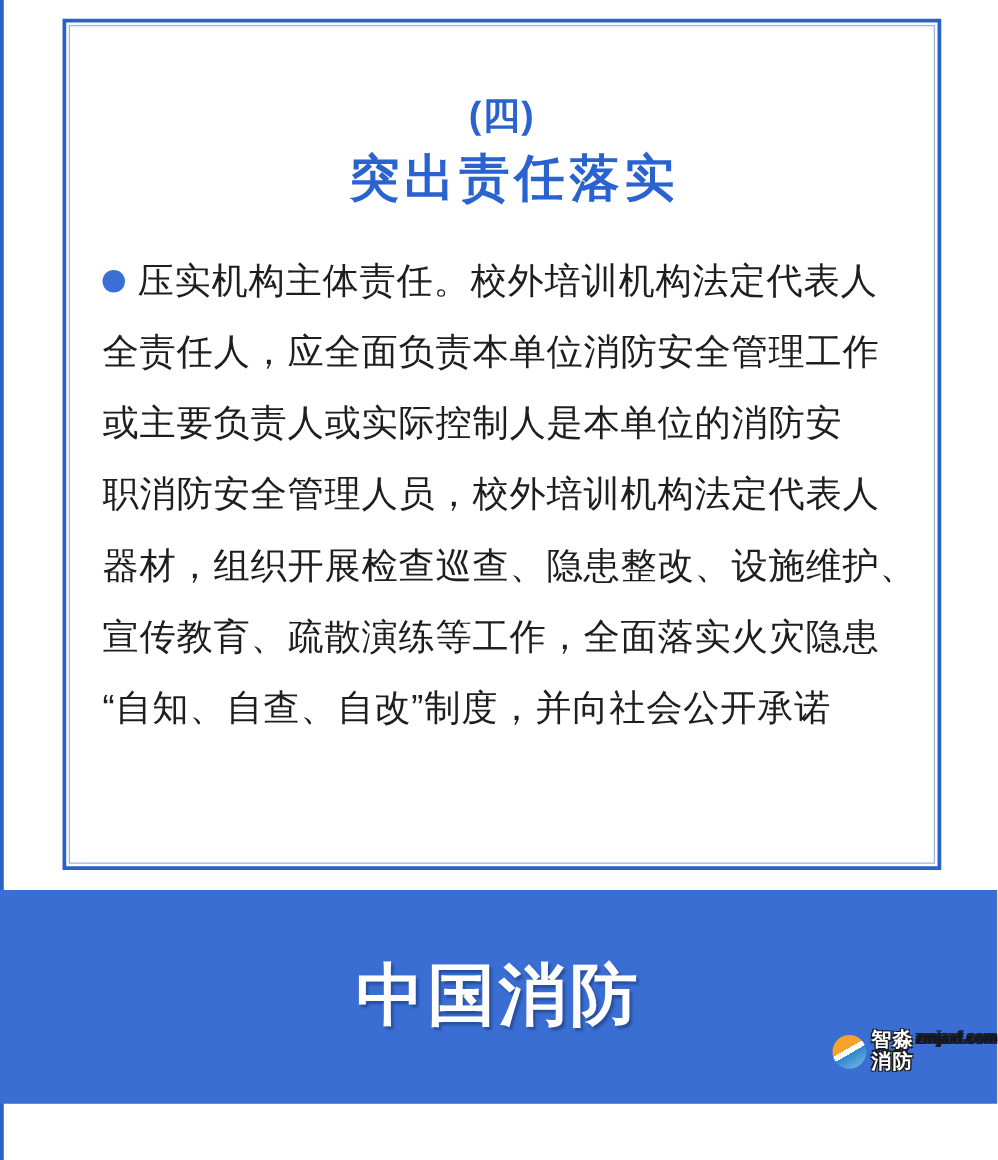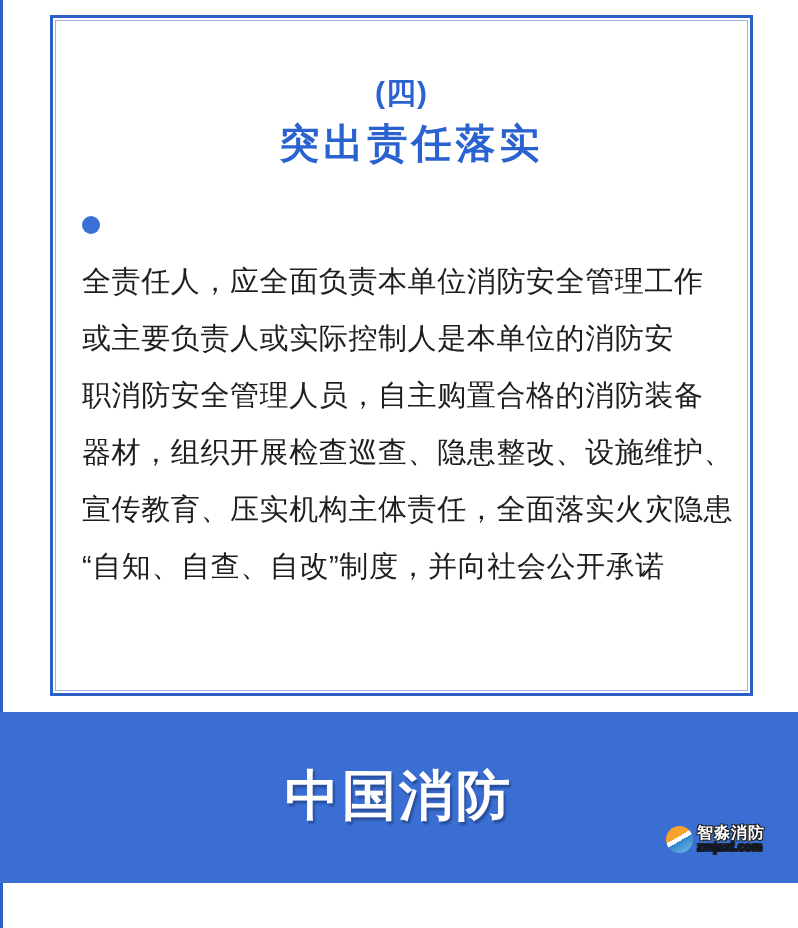--- a/index.html
+++ b/index.html
@@ -115,21 +115,21 @@
   .wm-icon {
     width: 27px; height: 27px;
     border-radius: 50%;
     background: linear-gradient(150deg,
       #f6a22b 0%, #f6a22b 42%,
       #fdfdfd 42%, #fdfdfd 54%,
       #2f86cd 54%, #7cbde6 100%);
     margin-right: 4px;
     flex: 0 0 auto;
   }
-  .wm-text { display: flex; flex-direction: column; }
+  .wm-text { display: flex; flex-direction: row; }
   .wm-name {
     font-size: 16px;
     font-weight: 700;
     line-height: 17px;
     letter-spacing: 1px;
     color: #ffffff;
     text-shadow: -1px -1px 0 #1c1c1c, 1px -1px 0 #1c1c1c,
                  -1px 1px 0 #1c1c1c, 1px 1px 0 #1c1c1c;
   }
   .wm-url {
@@ -151,35 +151,36 @@
   <div class="card">
     <div class="card-inner"></div>
 
     <div class="section-number">(四)</div>
 
     <div class="section-title">突出责任落实</div>
 
     <div class="body-text">
       <div class="line">
         <span class="bullet"></span>
+        <span>压实机构主体责任。校外培训机构法定代表人</span>
       </div>
       <div class="line">
         <span>全责任人，应全面负责本单位消防安全管理工作</span>
       </div>
       <div class="line">
         <span>或主要负责人或实际控制人是本单位的消防安</span>
       </div>
       <div class="line">
-        <span>职消防安全管理人员，自主购置合格的消防装备</span>
+        <span>职消防安全管理人员，校外培训机构法定代表人</span>
       </div>
       <div class="line">
         <span>器材，组织开展检查巡查、隐患整改、设施维护、</span>
       </div>
       <div class="line">
-        <span>宣传教育、压实机构主体责任，全面落实火灾隐患</span>
+        <span>宣传教育、疏散演练等工作，全面落实火灾隐患</span>
       </div>
       <div class="line">
         <span>“自知、自查、自改”制度，并向社会公开承诺</span>
       </div>
     </div>
   </div>
 
   <div class="footer">
     <div class="brand">中国消防</div>
 

